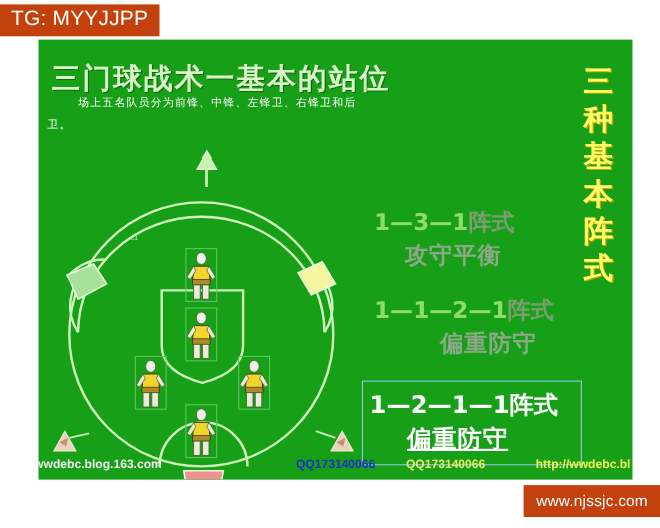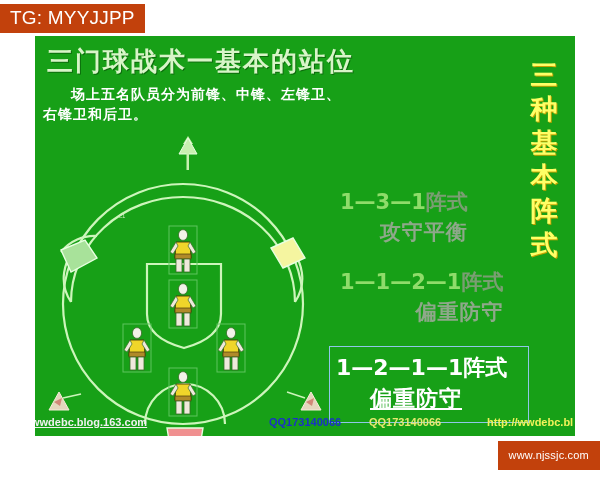--- a/index.html
+++ b/index.html
@@ -29,57 +29,57 @@
     left: 0px;
     top: 4px;
     padding: 4px 10px 5px 10px;
     font-size: 19px;
     line-height: 20px;
   }
   #wm-bottom {
     right: 0px;
     bottom: 10px;
     padding: 4px 11px 5px 11px;
-    font-size: 11px;
+    font-size: 14px;
     line-height: 20px;
   }
 
   
   #slide {
     position: absolute;
     left: 35px;
     top: 36px;
     width: 540px;
     height: 400px;
     background: #17a017;
     overflow: hidden;
     z-index: 10;
   }
 
   
   #title {
     position: absolute;
     left: 12px;
-    top: 8px;
+    top: 18px;
     font-family: "DejaVu Sans", sans-serif;
     font-size: 26px;
     font-weight: bold;
     color: #d8f5c8;
     letter-spacing: 2px;
     text-shadow: 1px 1px 0 #0c6b0c;
     white-space: nowrap;
   }
   #subtitle {
     position: absolute;
     left: 8px;
     top: 48px;
     width: 300px;
     font-family: "DejaVu Sans", sans-serif;
-    font-size: 14px;
-    font-weight: bold;
+    font-size: 10px;
+    font-weight: normal;
     color: #ffffff;
     line-height: 20px;
     text-indent: 28px;
     letter-spacing: 1px;
   }
 
   
   #vtitle {
     position: absolute;
     right: 14px;
@@ -107,21 +107,21 @@
     font-weight: bold;
     letter-spacing: 0px;
   }
   .f-sub {
     font-size: 21px;
     font-weight: bold;
     letter-spacing: 1px;
   }
   .dim .f-main { color: #8fdc6a; }
   .dim .f-main .cn { color: #7a9e72; }
-  .dim .f-sub  { color: #8ea88a; text-align: right; }
+  .dim .f-sub  { color: #8ea88a; }
 
   #formation-1 { left: 305px; top: 152px; }
   #formation-1 .f-sub { margin-left: 28px; margin-top: 2px; }
 
   #formation-2 { left: 305px; top: 232px; }
   #formation-2 .f-sub { margin-left: 60px; margin-top: 2px; }
 
   #formation-3 {
     left: 294px;
     top: 310px;
@@ -135,21 +135,21 @@
 
   
   .credit {
     position: absolute;
     font-family: "Liberation Sans", sans-serif;
     font-size: 11px;
     font-weight: bold;
     white-space: nowrap;
     bottom: 8px;
   }
-  #credit-blog { left: -4px;  color: #f0f0f0; text-decoration: underline; }
+  #credit-blog { left: -4px;  color: #f0f0f0; }
   #credit-qq1  { left: 234px; color: #1b30c8; }
   #credit-qq2  { left: 334px; color: #e8e870; }
   #credit-url  { left: 452px; color: #f2f25a; }
 
   
   #field {
     position: absolute;
     left: 0px;
     top: 100px;
     width: 300px;

